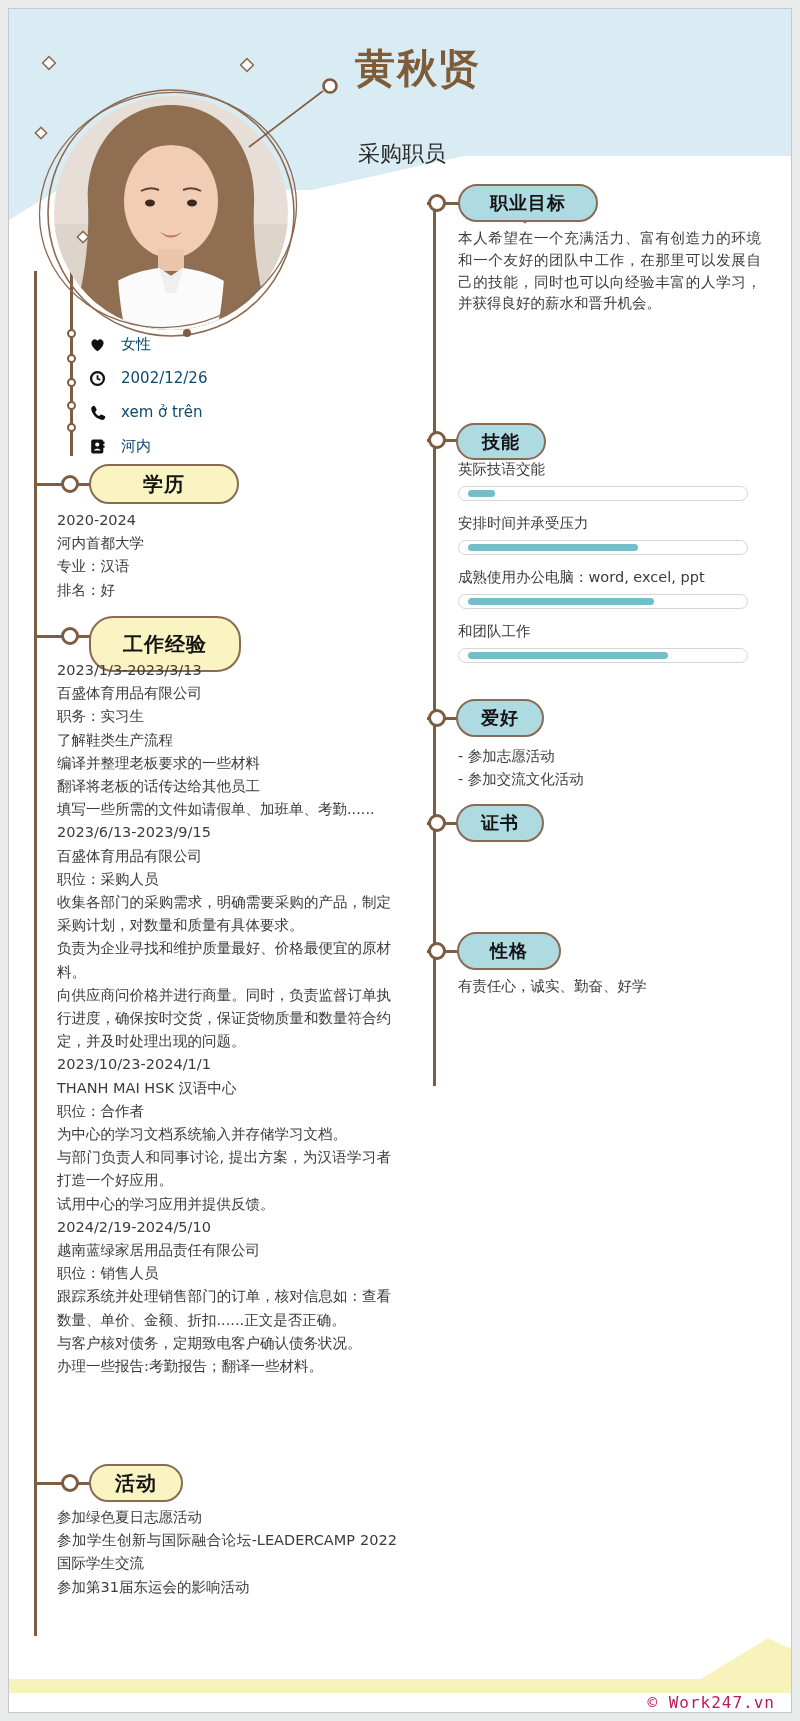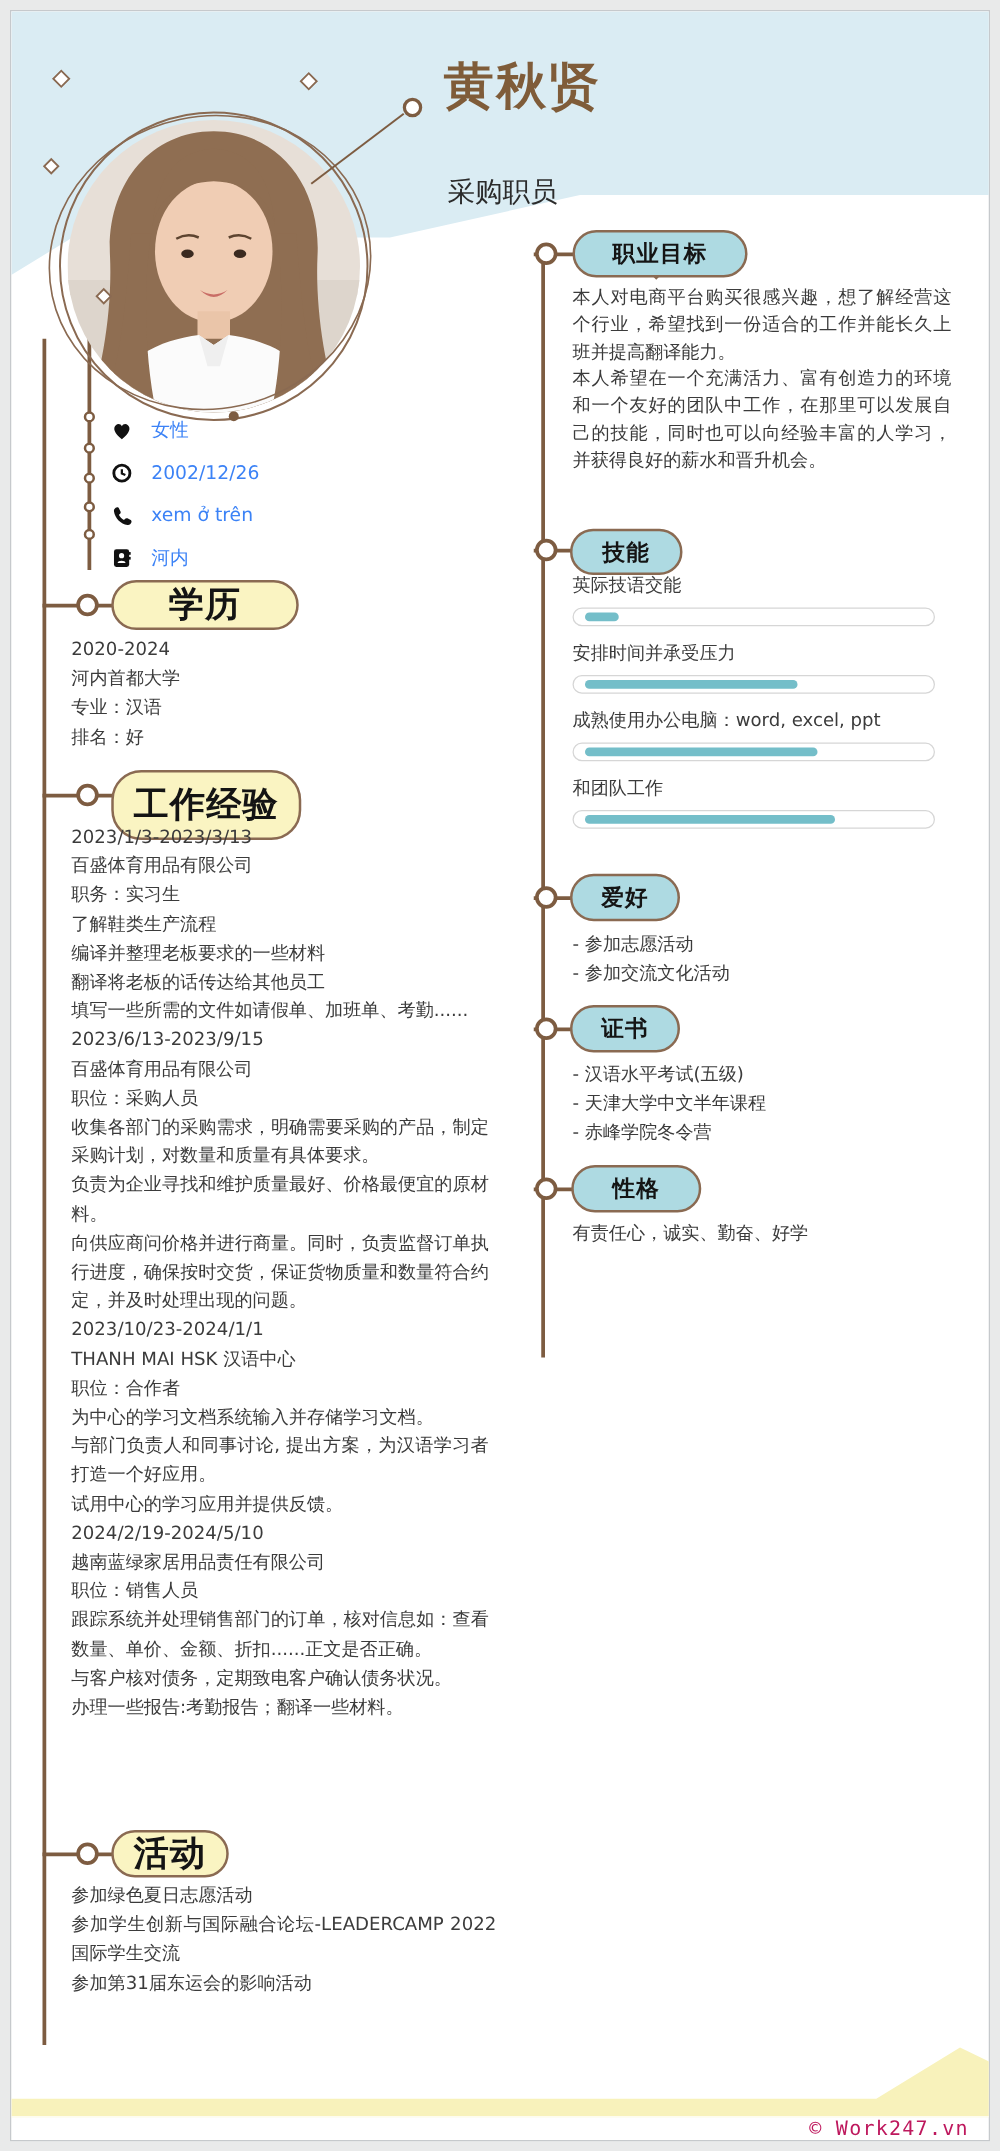--- a/index.html
+++ b/index.html
@@ -28,33 +28,33 @@
   .tl-hline { position:absolute; height:2.5px; background:#7d5c41; z-index:1; }
   .tl-circle { position:absolute; width:12px; height:12px; border:3px solid #7d5c41; border-radius:50%; background:#fff; z-index:2; }
   .tl-dot { position:absolute; width:5px; height:5px; border:2px solid #7d5c41; border-radius:50%; background:#fff; z-index:2; }
 
   
   .badge {
     position:absolute; display:flex; align-items:center; justify-content:center;
     border:2.5px solid #8a6a52; border-radius:24px; font-weight:bold; color:#141414;
     z-index:3; box-sizing:border-box; letter-spacing:1px;
   }
-  .badge.yellow { background:#faf4c2; font-size:28px; }
+  .badge.yellow { background:#faf4c2; font-size:20px; }
   .badge.blue { background:#aedae2; font-size:18px; }
 
   
   .txt { position:absolute; color:#3b3b3b; font-size:14.5px; z-index:3; }
   .lh23 div { line-height:23.2px; }
   .just { text-align:justify; }
 
   
   .c-rows { position:absolute; left:80px; top:318px; z-index:3; }
   .c-row { display:flex; align-items:center; height:34px; }
   .c-icon { width:17px; height:17px; margin-right:15px; display:inline-flex; }
-  .c-text { font-size:15px; color:#3b82f6; }
+  .c-text { font-size:15px; color:#0c4a6e; }
 
   
   .skills { position:absolute; left:449px; top:450px; z-index:3; }
   .skill-item { margin-bottom:12px; }
   .skill-label { font-size:14.5px; color:#3b3b3b; line-height:20px; }
   .bar-track {
     margin-top:7px; width:290px; height:15px; border:1px solid #d6d6d6; border-radius:9px;
     background:#fff; box-sizing:border-box; padding:3px 9px;
   }
   .bar-fill { height:7px; border-radius:4px; background:#74bec9; }
@@ -230,21 +230,20 @@
     <div>办理一些报告:考勤报告；翻译一些材料。</div>
   </div>
 
   <div class="txt lh23 just" style="left:48px; top:1497px; width:340px;">
     <div>参加绿色夏日志愿活动</div>
     <div>参加学生创新与国际融合论坛-LEADERCAMP 2022国际学生交流</div>
     <div>参加第31届东运会的影响活动</div>
   </div>
 
   <div class="txt objective just">
-    <div>本人对电商平台购买很感兴趣，想了解经营这个行业，希望找到一份适合的工作并能长久上班并提高翻译能力。</div>
     <div>本人希望在一个充满活力、富有创造力的环境和一个友好的团队中工作，在那里可以发展自己的技能，同时也可以向经验丰富的人学习，并获得良好的薪水和晋升机会。</div>
   </div>
 
   <div class="skills">
     <div class="skill-item">
       <div class="skill-label">英际技语交能</div>
       <div class="bar-track">
           <div class="bar-fill" style="width: 10%;"></div>
         </div>
     </div>
@@ -266,25 +265,20 @@
           <div class="bar-fill" style="width: 74%;"></div>
         </div>
     </div>
   </div>
 
   <div class="txt list" style="left:449px; top:736px;">
     <div>- 参加志愿活动</div>
     <div>- 参加交流文化活动</div>
   </div>
 
-  <div class="txt list" style="left:449px; top:840px;">
-    <div>- 汉语水平考试(五级)</div>
-    <div>- 天津大学中文半年课程</div>
-    <div>- 赤峰学院冬令营</div>
-  </div>
 
   <div class="txt" style="left:449px; top:968px;">
     <div>有责任心，诚实、勤奋、好学</div>
   </div>
 
   <svg class="foot-svg" width="784" height="64" viewBox="0 0 784 64">
     <polygon points="0,49 692,49 759,8 784,20 784,64 0,64" fill="#f8f2bb"></polygon>
     <rect x="0" y="63" width="784" height="1" fill="#ffffff"></rect>
   </svg>
   <div class="credit">© Work247.vn</div>

